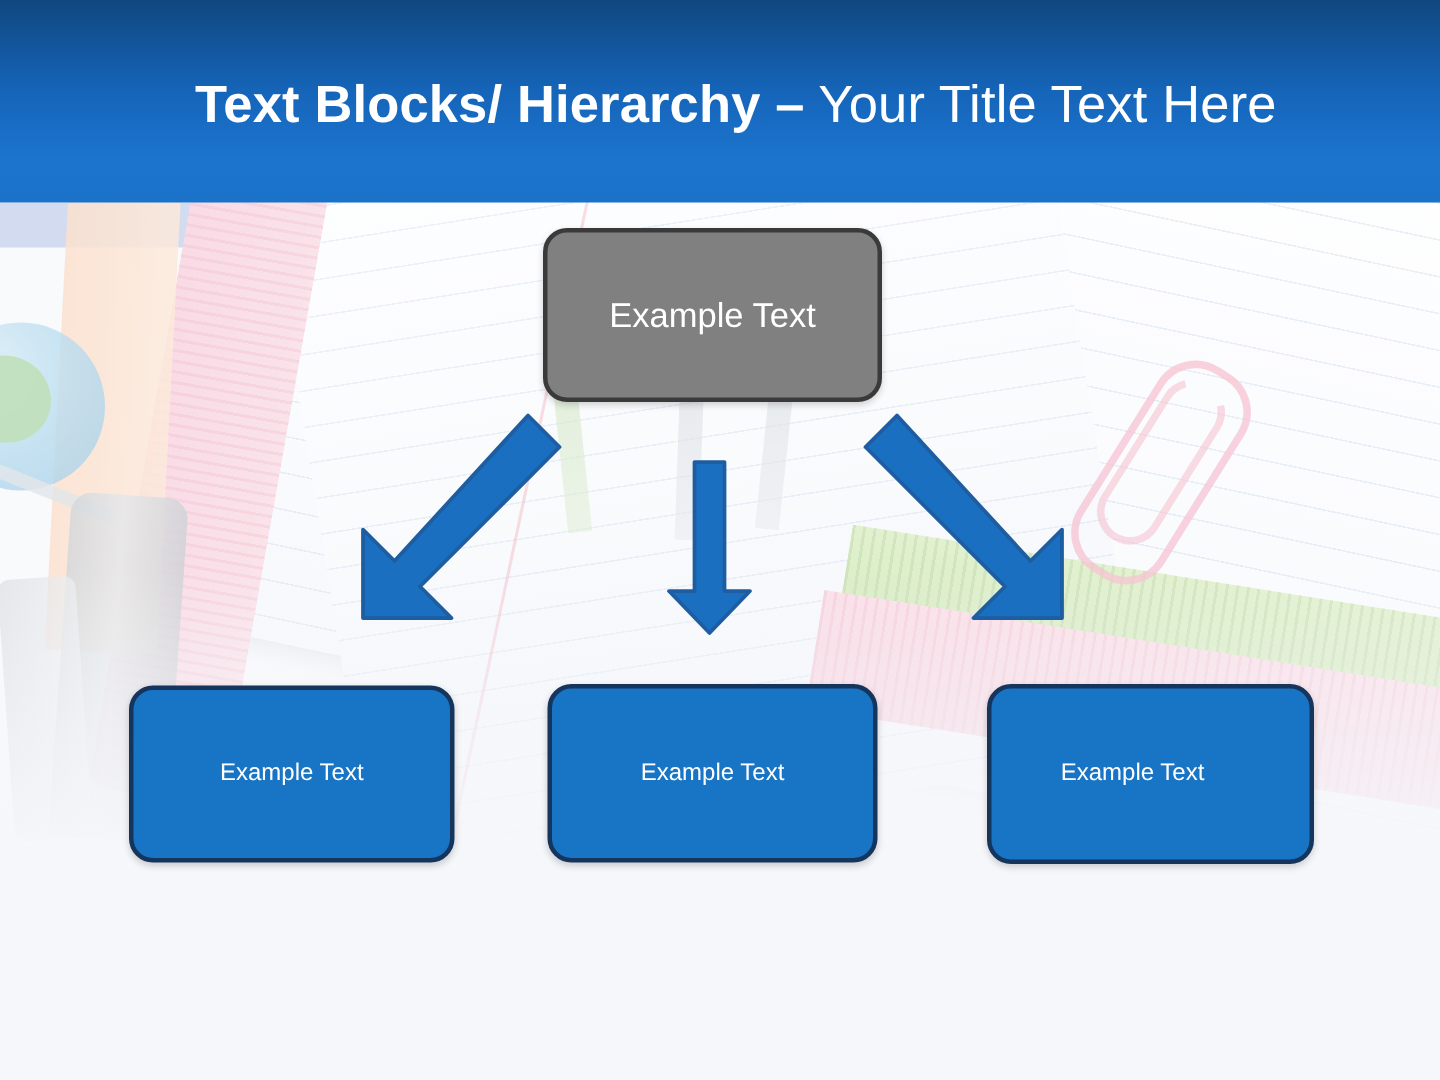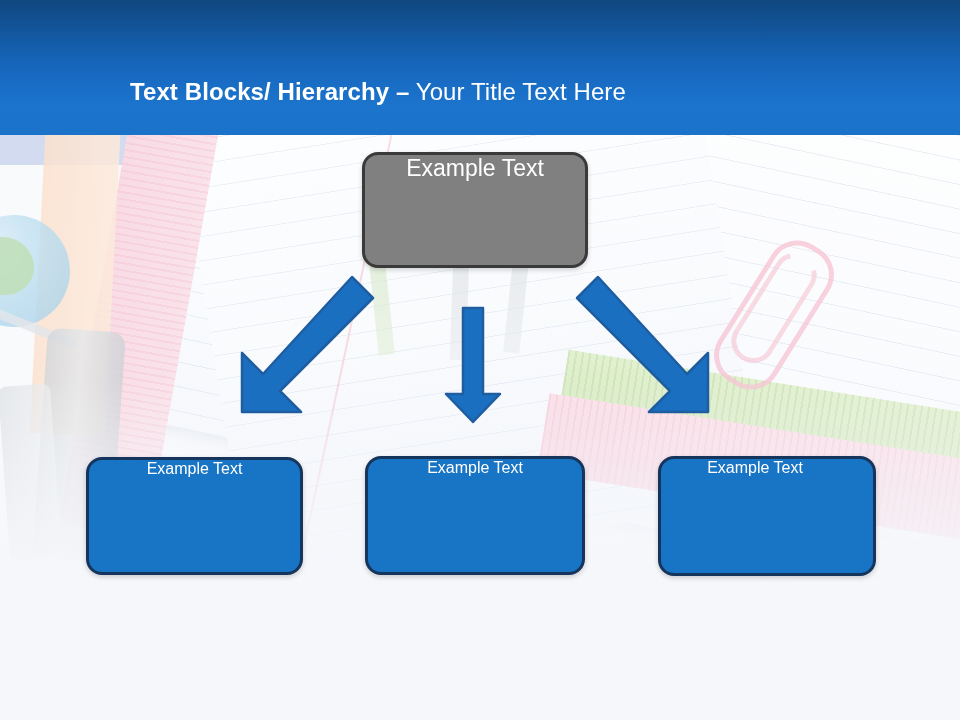--- a/index.html
+++ b/index.html
@@ -24,25 +24,24 @@
     left: 0; top: 0;
     width: 960px;
     height: 135px;
     background: linear-gradient(180deg, #10477f 0%, #1565ba 46%, #1c74cd 78%, #1b72c9 100%);
     z-index: 30;
   }
   .header-title {
     position: absolute;
     left: 130px;
     top: 50px;
-    font-size: 24px;
+    font-size: 35px;
     color: #ffffff;
     letter-spacing: 0.1px;
     white-space: nowrap;
-    margin-top: 28px;
   }
   .title-strong { font-weight: bold; }
   .title-light  { font-weight: normal; }
 
   
   .photo {
     position: absolute;
     left: 0; top: 135px;
     width: 960px;
     height: 585px;
@@ -238,20 +237,21 @@
   .diagram {
     position: absolute;
     left: 0; top: 0;
     width: 960px; height: 720px;
     z-index: 10;
   }
   .node {
     position: absolute;
     box-sizing: border-box;
     display: flex;
+    align-items: center;
     justify-content: center;
     border-radius: 16px;
     color: #ffffff;
     text-align: center;
   }
   .node-root {
     left: 362px; top: 152px;
     width: 226px; height: 116px;
     background: #808080;
     border: 3px solid #3a3a3a;

